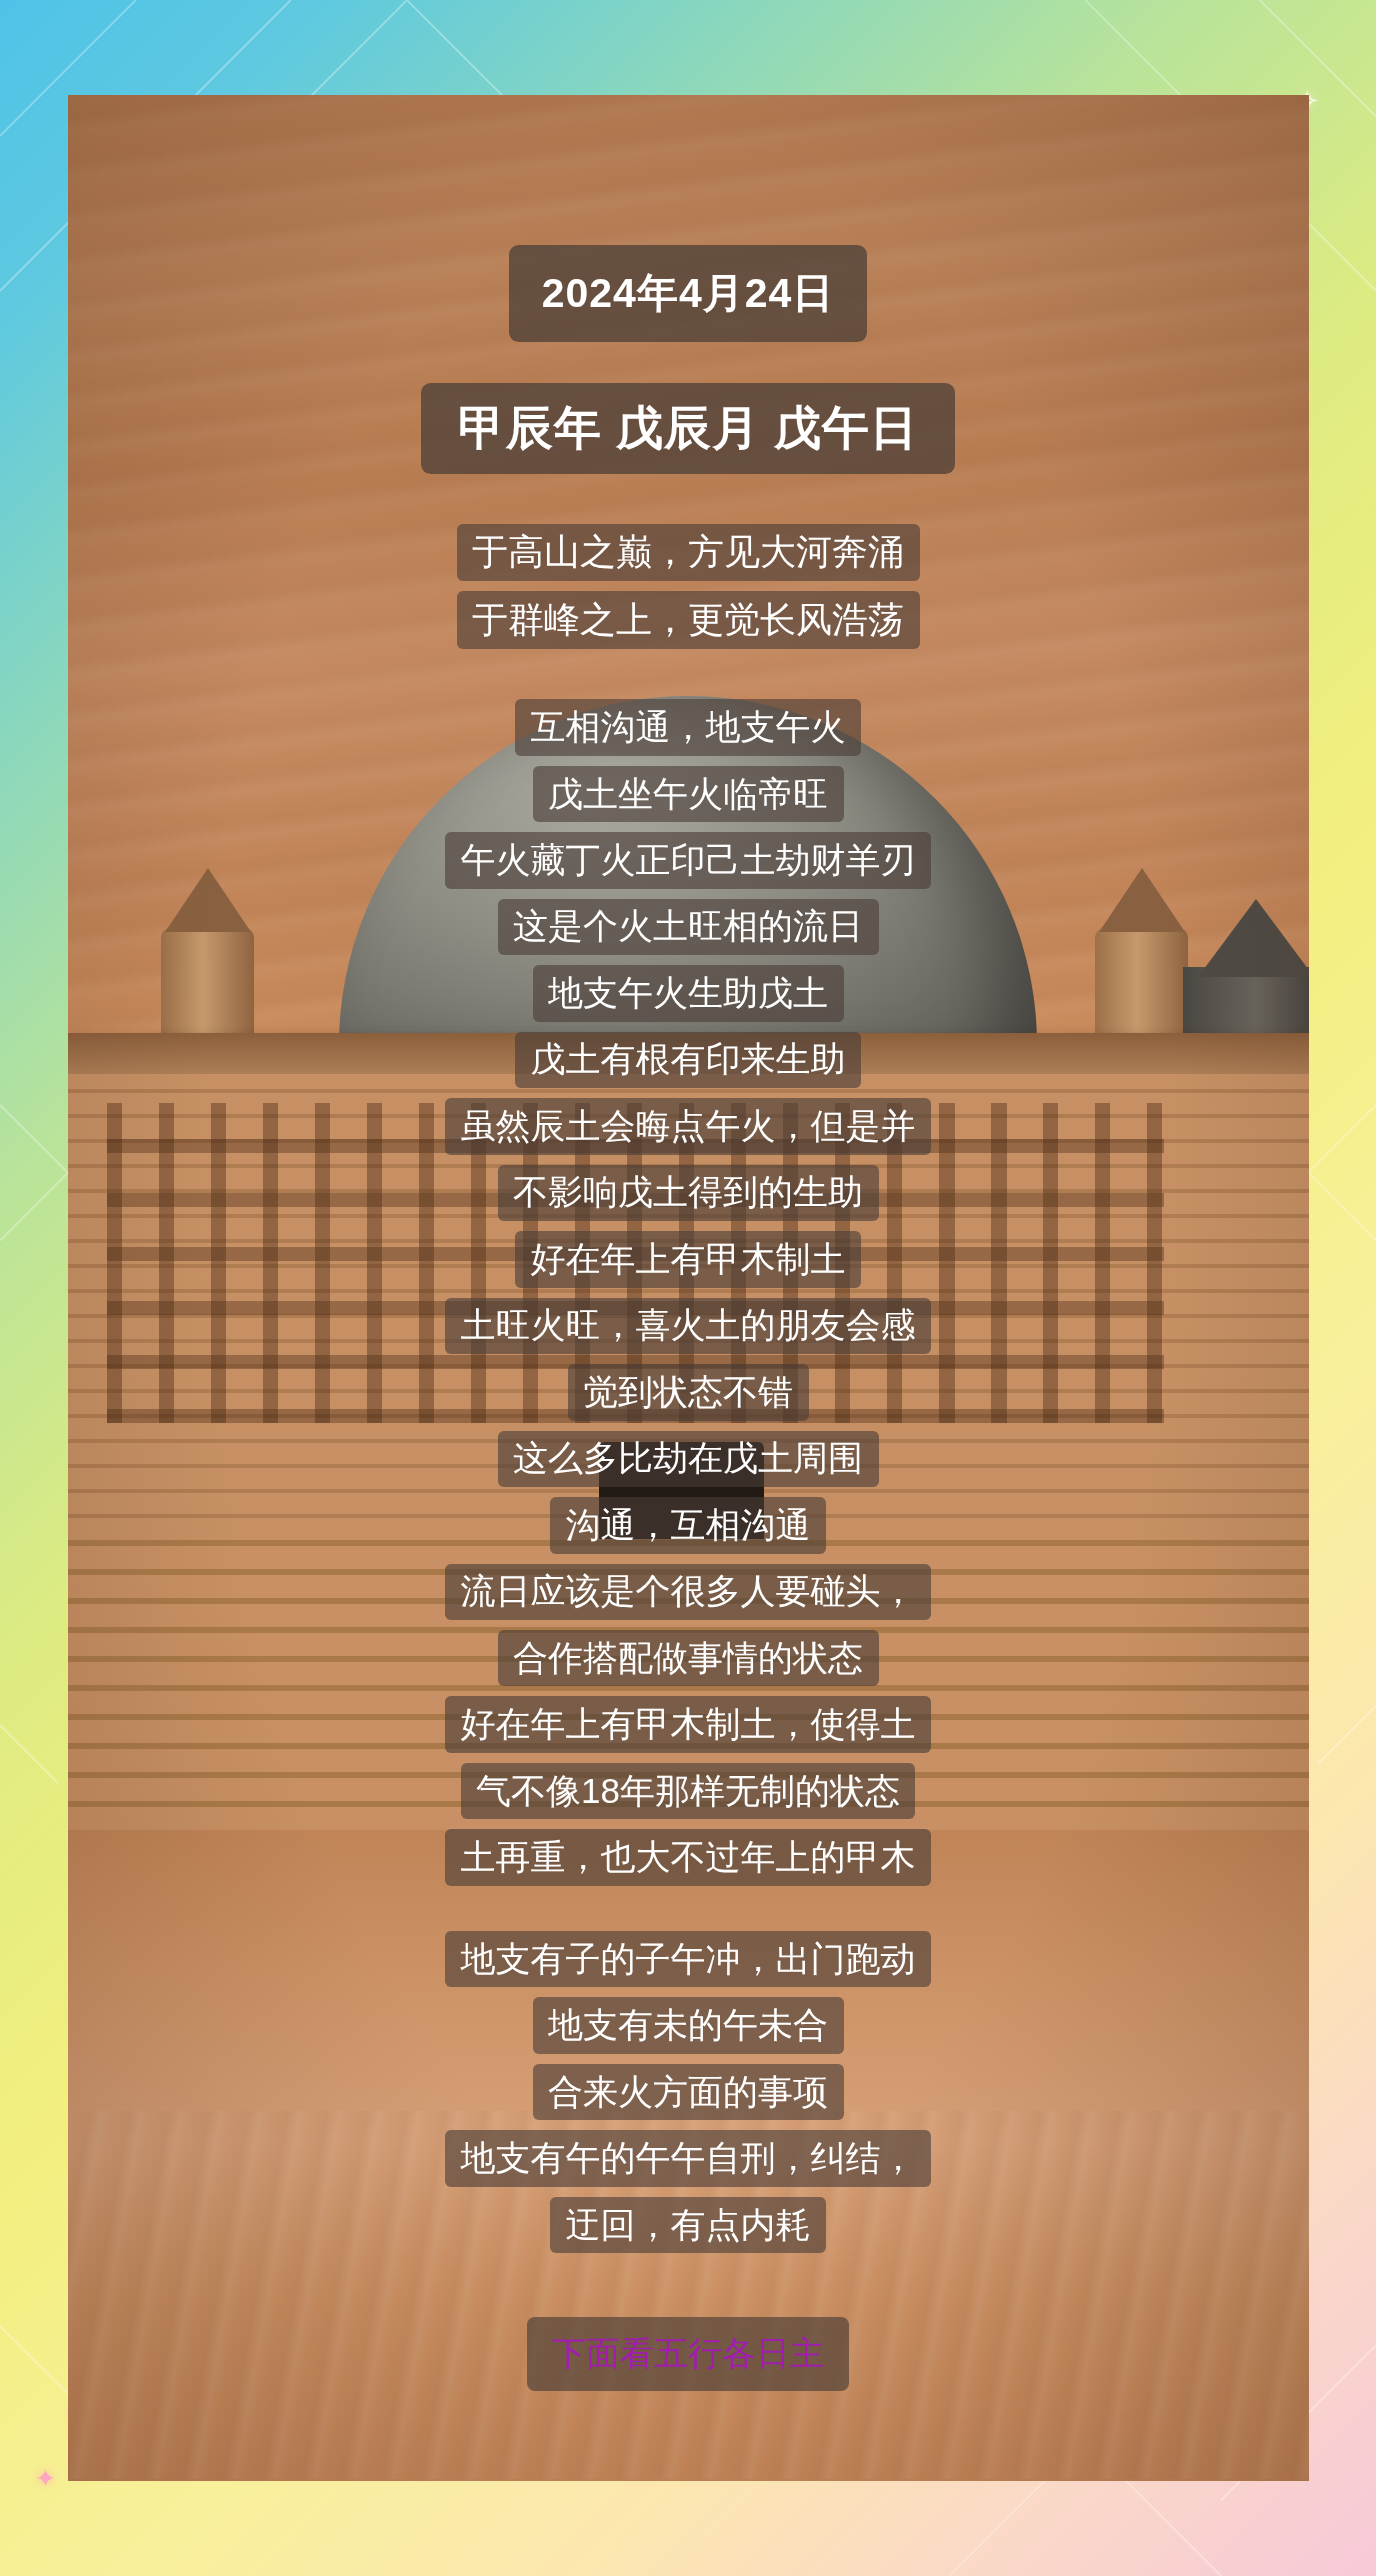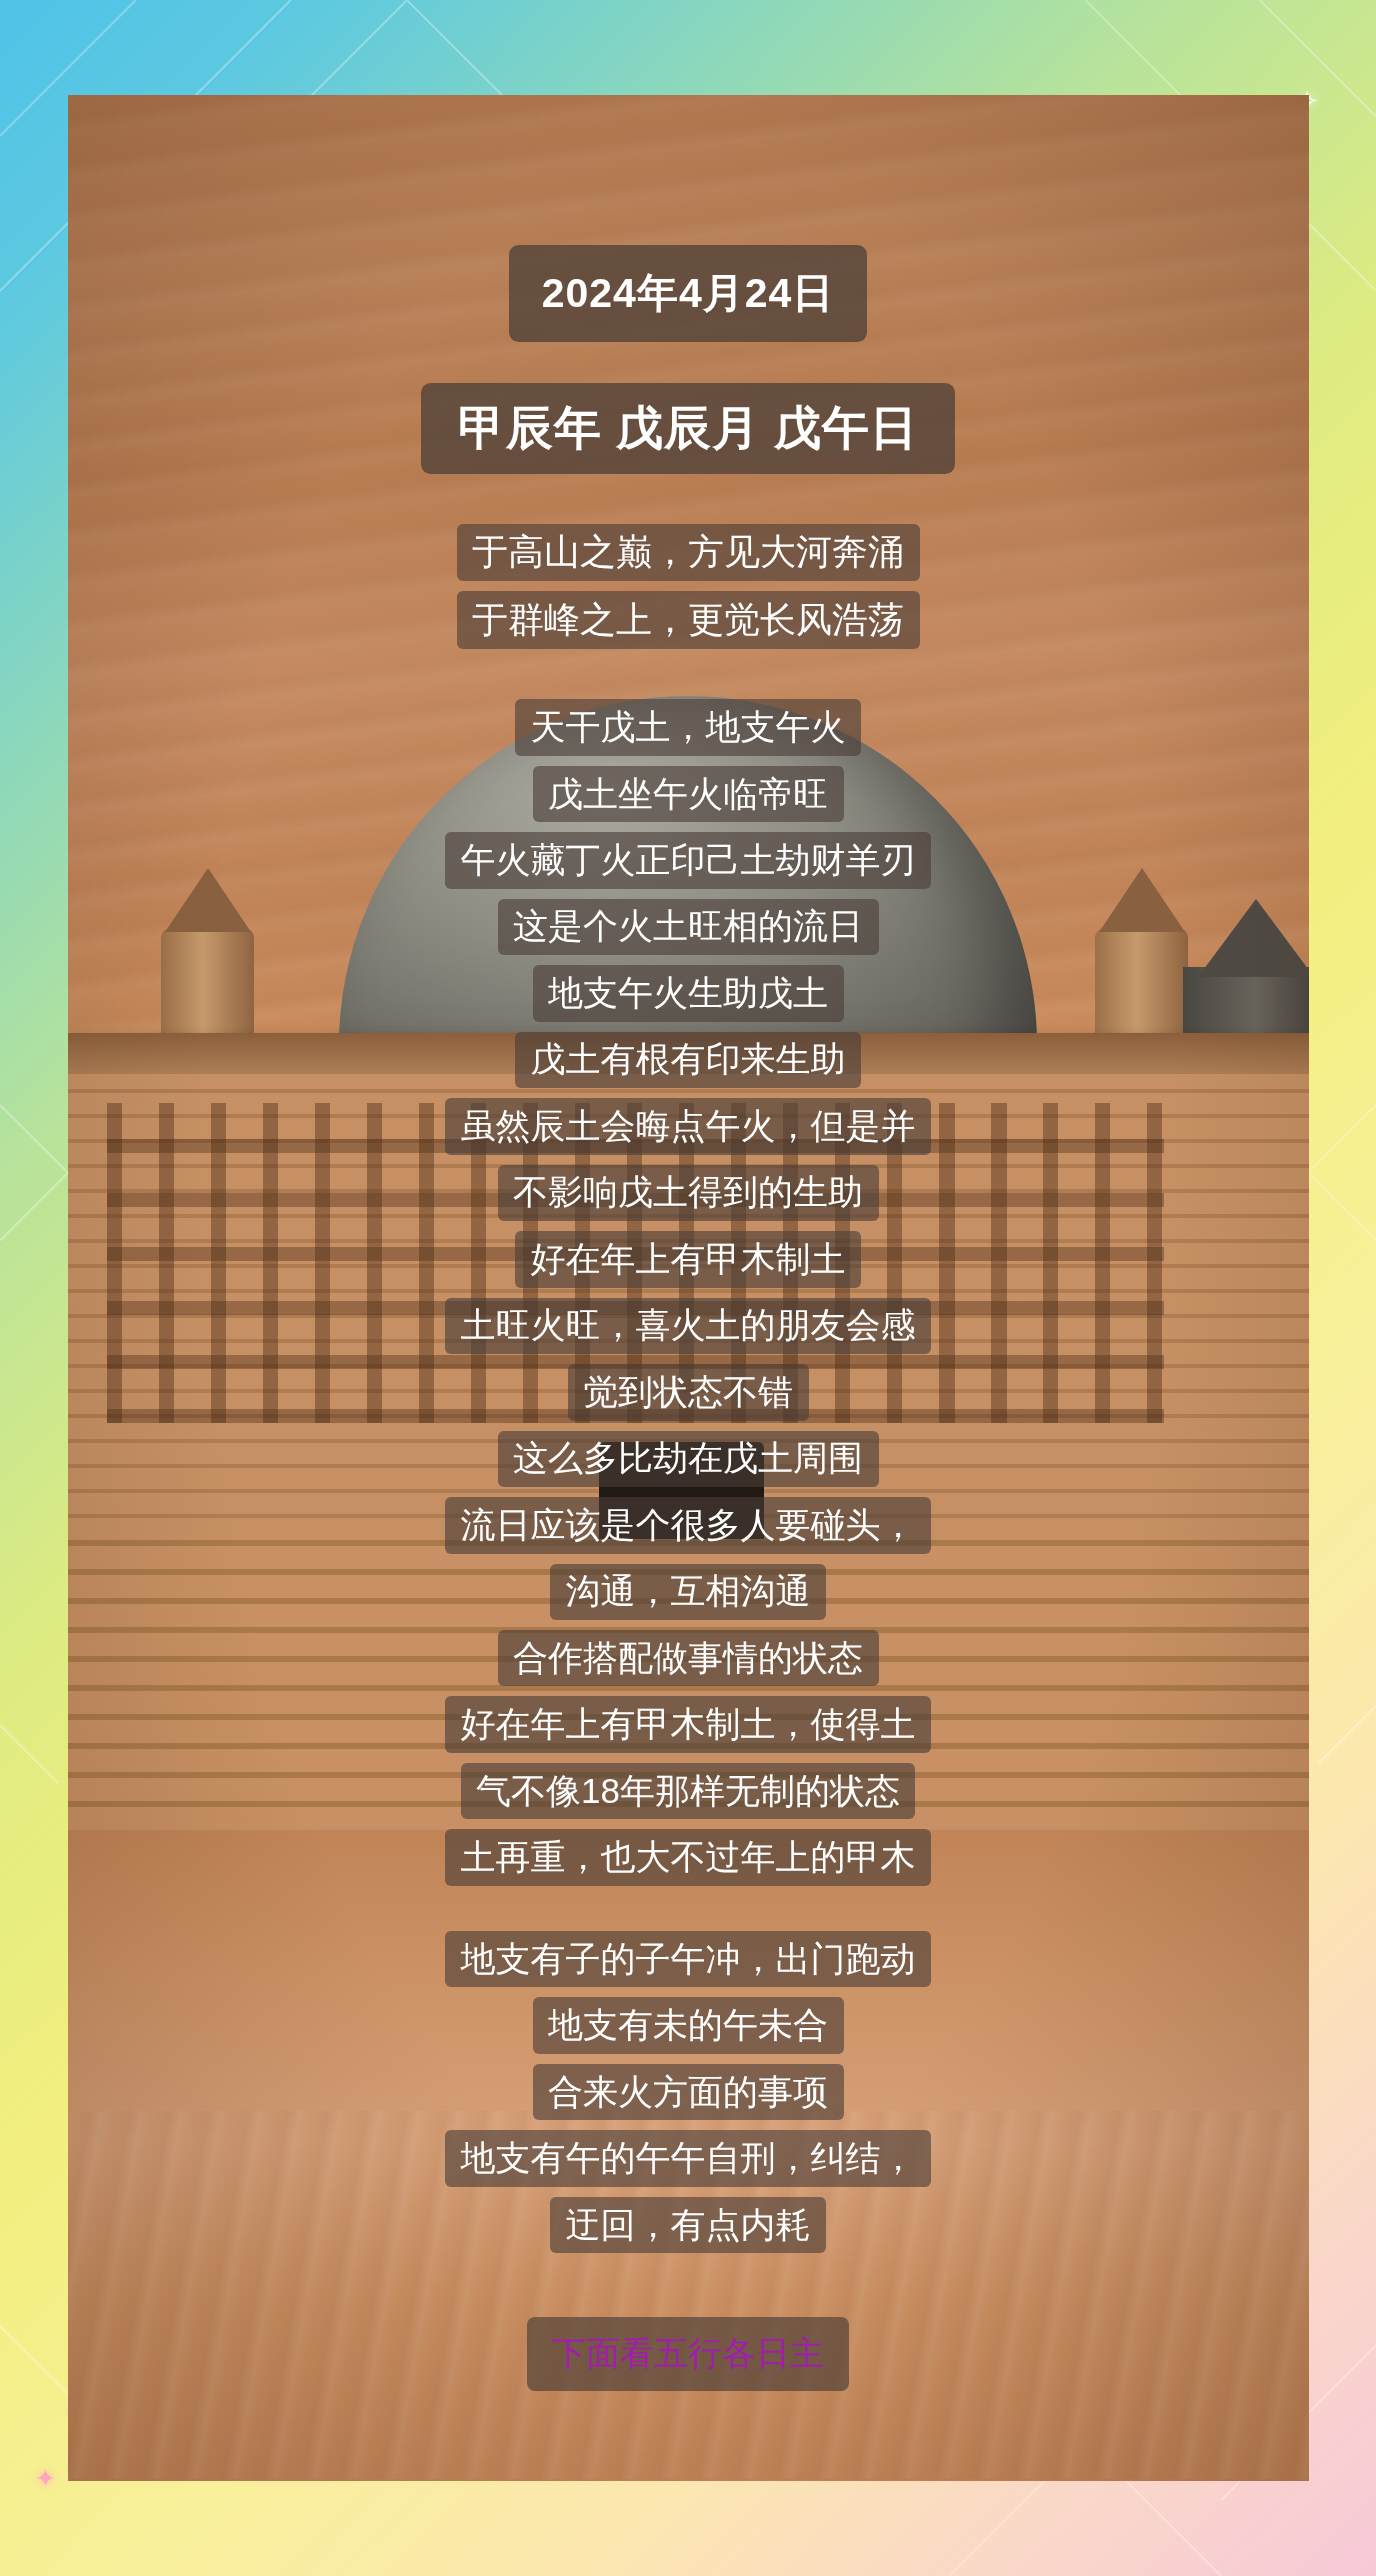--- a/index.html
+++ b/index.html
@@ -386,34 +386,34 @@
     <div class="chip date-chip">2024年4月24日</div>
 
     <div class="chip ganzhi-chip">甲辰年 戊辰月 戊午日</div>
 
     <div class="para poem">
       <span class="line">于高山之巅，方见大河奔涌</span>
       <span class="line">于群峰之上，更觉长风浩荡</span>
     </div>
 
     <div class="para">
-      <span class="line">天干戊土，地支午火</span>
+      <span class="line">互相沟通，地支午火</span>
       <span class="line">戊土坐午火临帝旺</span>
       <span class="line">午火藏丁火正印己土劫财羊刃</span>
       <span class="line">这是个火土旺相的流日</span>
       <span class="line">地支午火生助戊土</span>
       <span class="line">戊土有根有印来生助</span>
       <span class="line">虽然辰土会晦点午火，但是并</span>
       <span class="line">不影响戊土得到的生助</span>
       <span class="line">好在年上有甲木制土</span>
       <span class="line">土旺火旺，喜火土的朋友会感</span>
       <span class="line">觉到状态不错</span>
       <span class="line">这么多比劫在戊土周围</span>
+      <span class="line">沟通，互相沟通</span>
       <span class="line">流日应该是个很多人要碰头，</span>
-      <span class="line">沟通，互相沟通</span>
       <span class="line">合作搭配做事情的状态</span>
       <span class="line">好在年上有甲木制土，使得土</span>
       <span class="line">气不像18年那样无制的状态</span>
       <span class="line">土再重，也大不过年上的甲木</span>
     </div>
 
     <div class="para tight">
       <span class="line">地支有子的子午冲，出门跑动</span>
       <span class="line">地支有未的午未合</span>
       <span class="line">合来火方面的事项</span>

